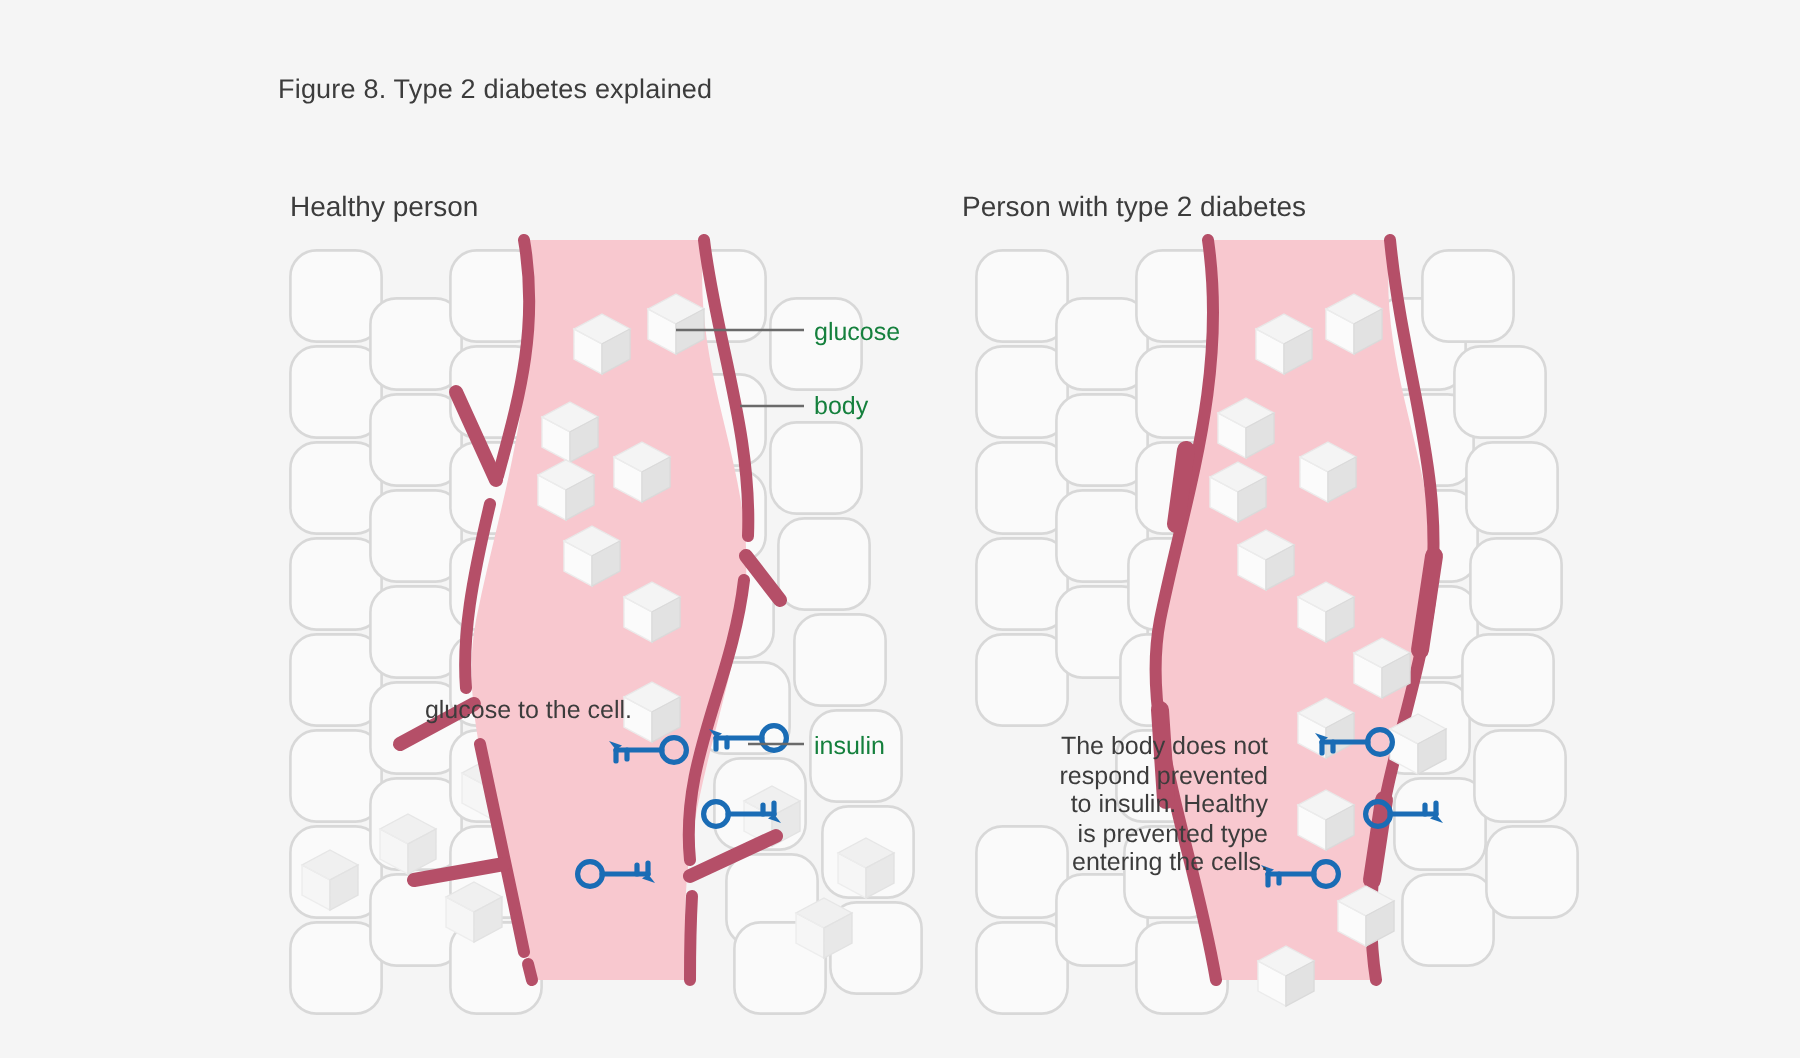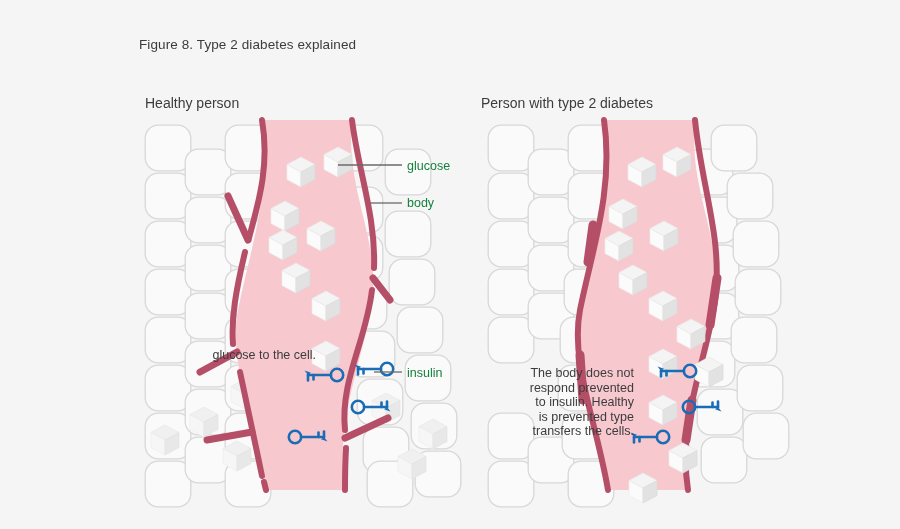--- a/index.html
+++ b/index.html
@@ -335,16 +335,16 @@
 
   <div class="annot-block" id="annot-healthy">
     <div>glucose to the cell.</div>
   </div>
 
   <div class="annot-block" id="annot-diabetes">
     <div>The body does not</div>
     <div>respond prevented</div>
     <div>to insulin. Healthy</div>
     <div>is prevented type</div>
-    <div>transfers the cells.</div>
+    <div>entering the cells.</div>
   </div>
 
 </div>
 
 </body></html>

